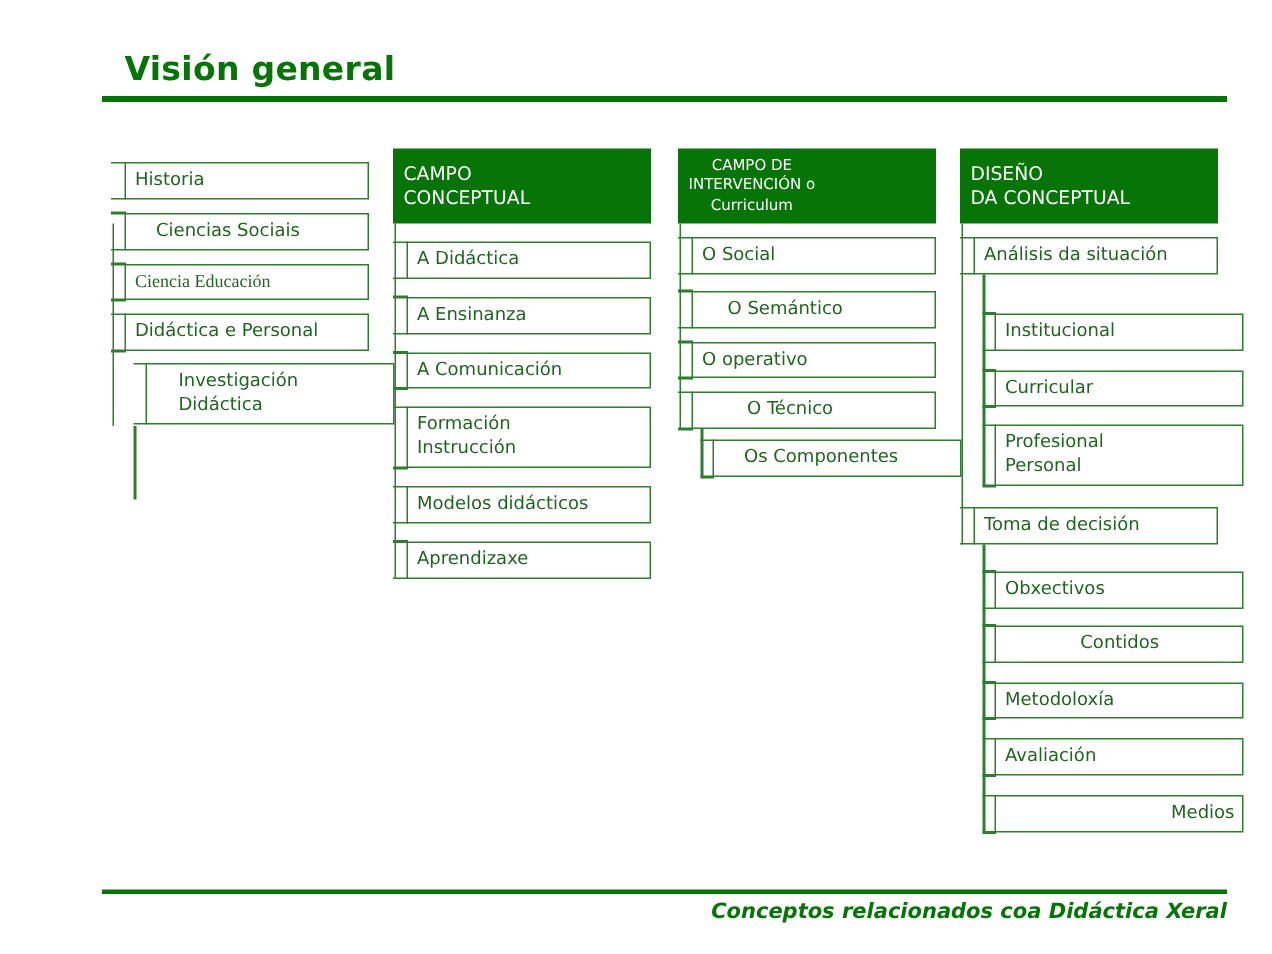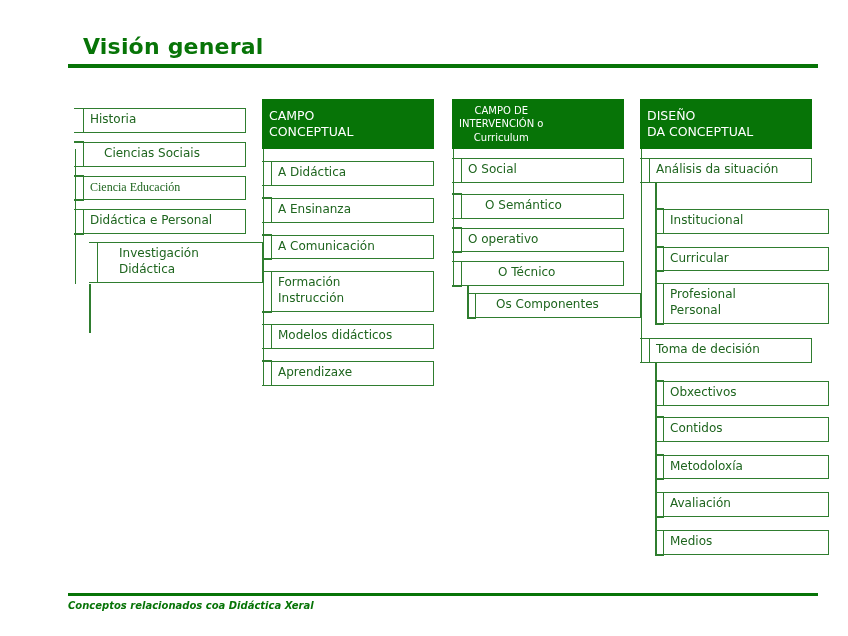--- a/index.html
+++ b/index.html
@@ -19,21 +19,21 @@
     font-size:22px;font-weight:bold;color:var(--green-dark);
     letter-spacing:0.2px;
   }
   .rule{
     position:absolute;left:68px;width:750px;background:var(--green-dark);
   }
   .rule.top{top:64px;height:3.5px;}
   .rule.bottom{top:593px;height:2.5px;}
   .footer-caption{
     position:absolute;top:600px;left:68px;width:750px;
-    text-align:left;font-size:10px;font-weight:bold;font-style:italic;
+    text-align:right;font-size:14px;font-weight:bold;font-style:italic;
     color:var(--green-dark);
   }
   .columns{position:absolute;left:0;top:99px;width:848px;}
   .col{position:absolute;top:0;width:172px;}
   .col.c0{left:74px}.col.c1{left:262px}.col.c2{left:452px}.col.c3{left:640px}
   .col-header{
     box-sizing:border-box;width:172px;min-height:50px;height:50px;
     background:var(--green-dark);color:#fff;
     display:flex;align-items:center;
     padding:2px 4px 2px 7px;
@@ -106,24 +106,24 @@
       <div class="col c3">
         <div class="col-header">DISEÑO
 DA CONCEPTUAL</div>
         <div class="item l1" style="margin-top: 9px;">Análisis da situación</div>
         <div class="item l2" style="margin-top: 26px;">Institucional</div>
         <div class="item l2" style="margin-top: 13px;">Curricular</div>
         <div class="item l2" style="margin-top: 12px;">Profesional
 Personal</div>
         <div class="item l1" style="margin-top: 14px;">Toma de decisión</div>
         <div class="item l2" style="margin-top: 18px;">Obxectivos</div>
-        <div class="item l2" style="margin-top: 11px;">Contidos</div>
+        <div class="item l2" style="margin-top: 11px; text-align: center;">Contidos</div>
         <div class="item l2" style="margin-top: 13px;">Metodoloxía</div>
         <div class="item l2" style="margin-top: 13px;">Avaliación</div>
-        <div class="item l2" style="margin-top: 13px;">Medios</div>
+        <div class="item l2" style="margin-top: 13px; text-align: right;">Medios</div>
         <div class="spine primary" style="top: 50px; height: 214px;"></div>
         <div class="spine secondary" style="top: 84px; height: 141px;"></div>
         <div class="spine secondary" style="top: 264px; height: 192px;"></div>
       </div>
     </div>
 
   <div class="rule bottom"></div>
   <div class="footer-caption">Conceptos relacionados coa Didáctica Xeral</div>
 </div>
 

